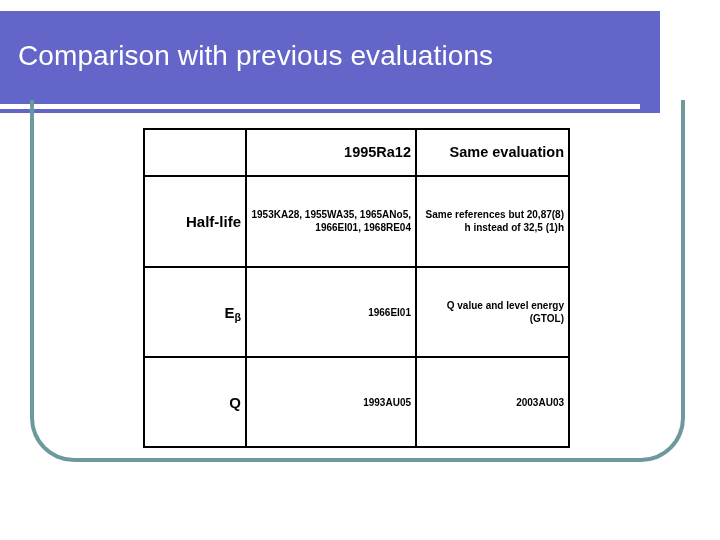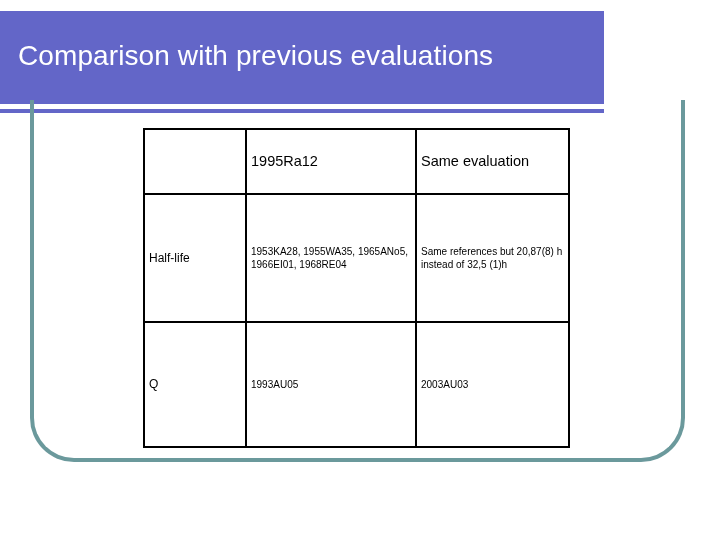--- a/index.html
+++ b/index.html
@@ -23,21 +23,21 @@
     width: 720px;
     height: 540px;
     background: #ffffff;
   }
 
   
   .title-banner {
     position: absolute;
     left: 0;
     top: 11px;
-    width: 604px;
+    width: 660px;
     height: 102px;
     background: #6366c8;
   }
   .title-text {
     position: absolute;
     left: 18px;
     top: 28px;
     width: 660px;
     color: #ffffff;
     font-size: 28px;
@@ -82,41 +82,41 @@
   table.comparison {
     width: 425px;
     height: 320px;
     border-collapse: collapse;
     table-layout: fixed;
     background: #ffffff;
   }
   table.comparison td,
   table.comparison th {
     border: 2px solid #000000;
-    text-align: left;
+    text-align: right;
     vertical-align: middle;
     color: #000000;
-    font-weight: normal;
+    font-weight: bold;
     padding: 2px 4px;
     box-sizing: border-box;
   }
   col.c-label { width: 102px; }
   col.c-prev  { width: 170px; }
   col.c-this  { width: 153px; }
 
   
   tr.head-row td { height: 30px; font-size: 14.5px; }
   tr.head-row td.blank { border-left: 2px solid #000; }
 
   
   tr.body-row td { height: 58px; }
   tr.body-row.tall td { height: 59px; }
 
   td.rowlabel {
-    font-size: 12px;
+    font-size: 15px;
   }
   td.cell {
     font-size: 10px;
     line-height: 13px;
   }
 
   sub {
     font-size: 0.72em;
     vertical-align: -0.28em;
     line-height: 0;
@@ -149,20 +149,25 @@
         </tr>
 
         <tr class="body-row tall">
           <td class="rowlabel">Half-life</td>
           <td class="cell">1953KA28, 1955WA35, 1965ANo5, 1966EI01, 1968RE04</td>
           <td class="cell">Same references but 20,87(8) h instead of 32,5 (1)h</td>
         </tr>
 
 
 
+        <tr class="body-row">
+          <td class="rowlabel"><span>E</span><sub>β</sub></td>
+          <td class="cell">1966EI01</td>
+          <td class="cell">Q value and level energy (GTOL)</td>
+        </tr>
 
         <tr class="body-row">
           <td class="rowlabel">Q</td>
           <td class="cell">1993AU05</td>
           <td class="cell">2003AU03</td>
         </tr>
       </tbody>
     </table>
   </div>
 

